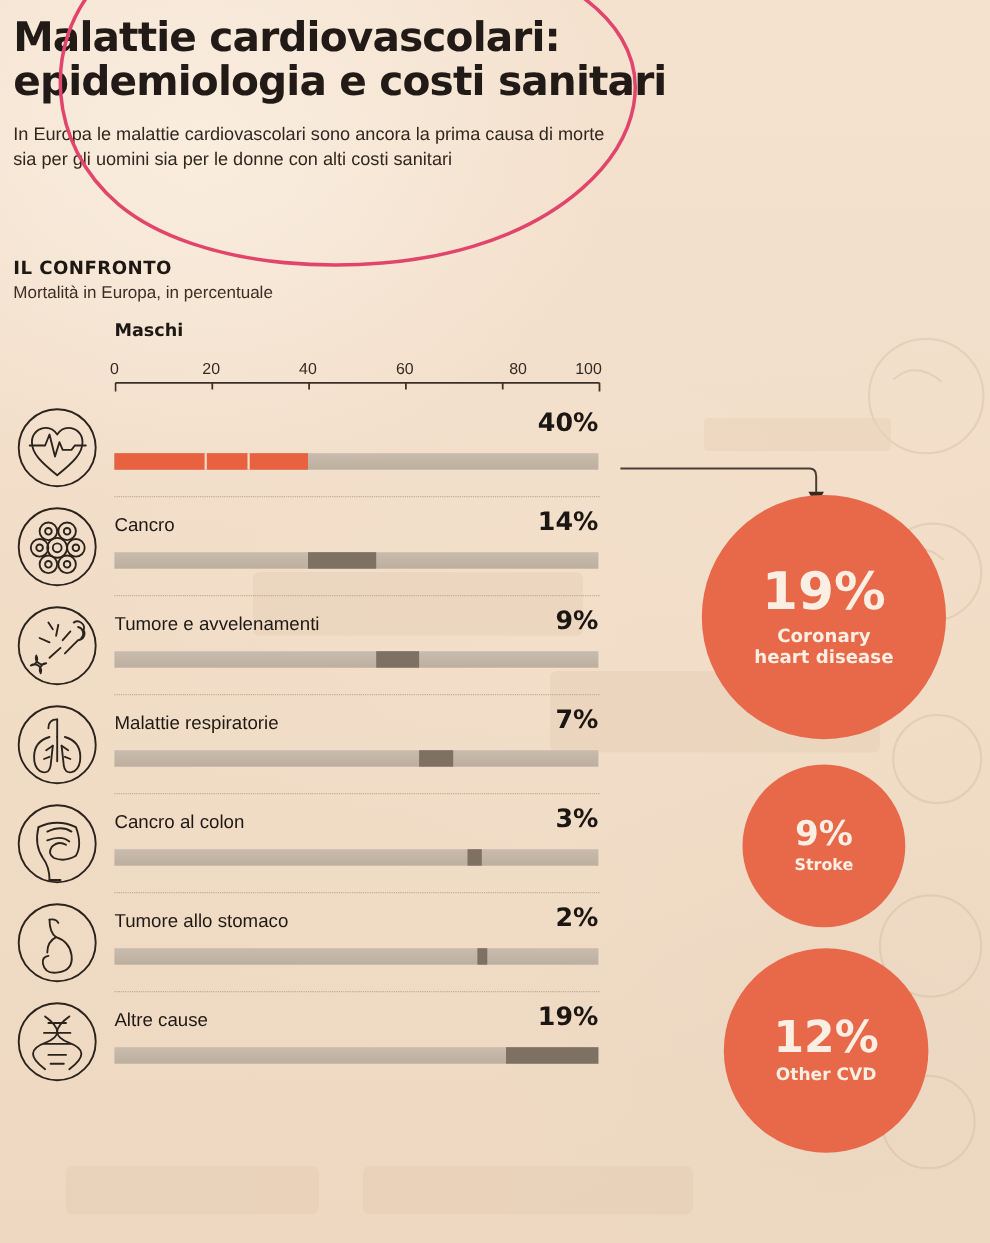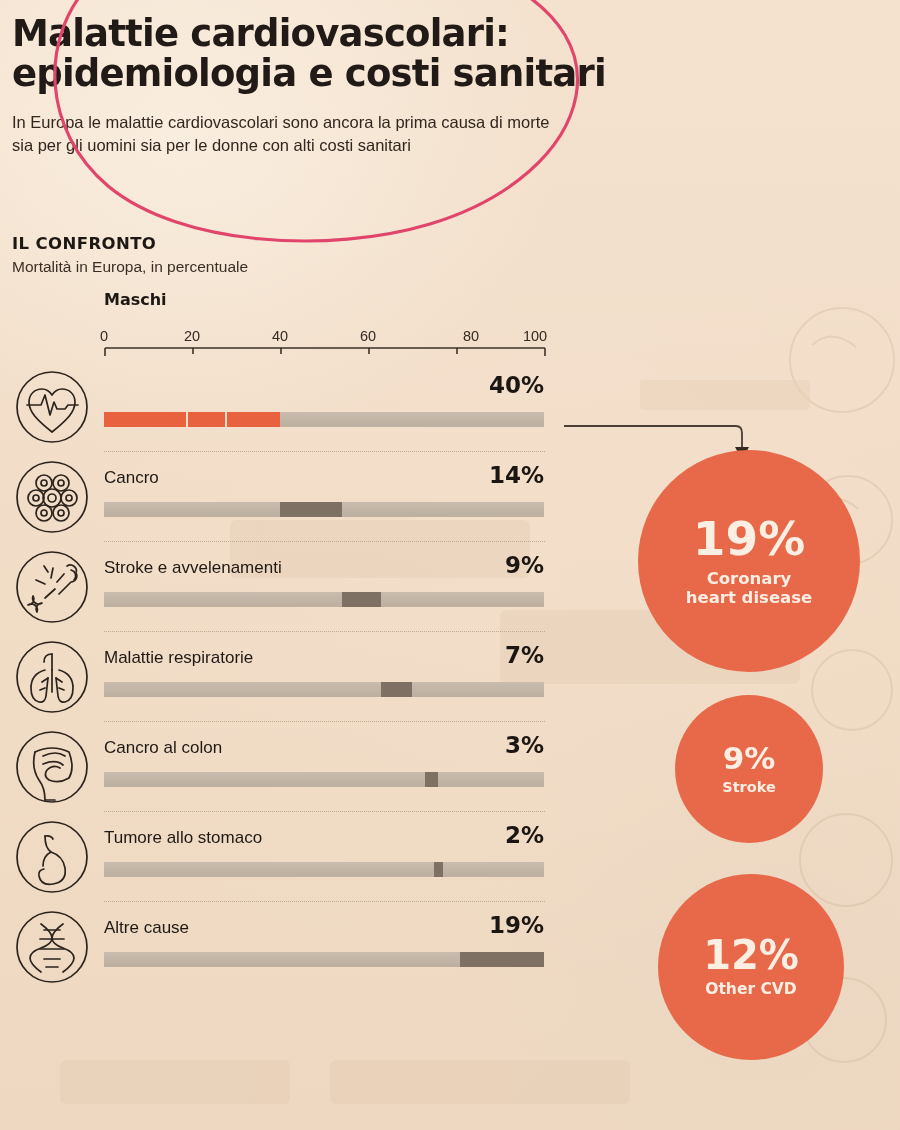--- a/index.html
+++ b/index.html
@@ -173,21 +173,21 @@
   .bubble .cap { font-weight: bold; line-height: 1.14; white-space: pre-line; }
 
   #b0 { left: 18px;  top: 0;   width: 222px; height: 222px; }
   #b0 .pct { font-size: 47px; margin-bottom: 8px; }
   #b0 .cap { font-size: 16.5px; }
 
   #b1 { left: 55px;  top: 245px; width: 148px; height: 148px; }
   #b1 .pct { font-size: 31px; margin-bottom: 5px; }
   #b1 .cap { font-size: 14.5px; }
 
-  #b2 { left: 38px;  top: 424px; width: 186px; height: 186px; }
+  #b2 { left: 38px;  top: 412px; width: 186px; height: 186px; }
   #b2 .pct { font-size: 40px; margin-bottom: 6px; }
   #b2 .cap { font-size: 15.5px; }
 
   #connector { position: absolute; left: 560px; top: 400px; pointer-events: none; }
 </style>
 </head>
 <body>
 
 <div id="paper"></div>
 
@@ -314,21 +314,21 @@
               <circle cx="37" cy="37" r="35" fill="none" stroke="#2b231c" stroke-width="1.7"></circle>
               <g fill="none" stroke="#2b231c" stroke-width="1.7" stroke-linecap="round" stroke-linejoin="round">
     <path d="M52 16 a6 6 0 0 1 9 7 a6 6 0 0 1 -5 9 L44 44"></path>
     <path d="M56 20 a6 6 0 0 1 3 10"></path>
     <path d="M30 48 L40 39"></path>
     <path d="M24 52 a6 6 0 0 0 -9 -7 a6 6 0 0 0 5 -9 a6 6 0 0 0 9 7 a6 6 0 0 0 -5 9 Z" transform="translate(-2 10)"></path>
     <path d="M42 32 l7 -8 M36 28 l2 -10 M30 34 l-9 -4 M33 22 l-4 -6"></path>
               </g>
             </svg>
           </div>
-          <div class="row-label">Stroke e avvelenamenti</div>
+          <div class="row-label">Tumore e avvelenamenti</div>
           <div class="row-value">9%</div>
           <div class="track">
             <div class="seg" style="left: 237.6px; width: 39.6px;"></div>
           </div>
           <div class="sep"></div>
         </div>
         <div class="row">
           <div class="badge">
             <svg width="74" height="74" viewBox="0 0 74 74">
               <circle cx="37" cy="37" r="35" fill="none" stroke="#2b231c" stroke-width="1.7"></circle>

